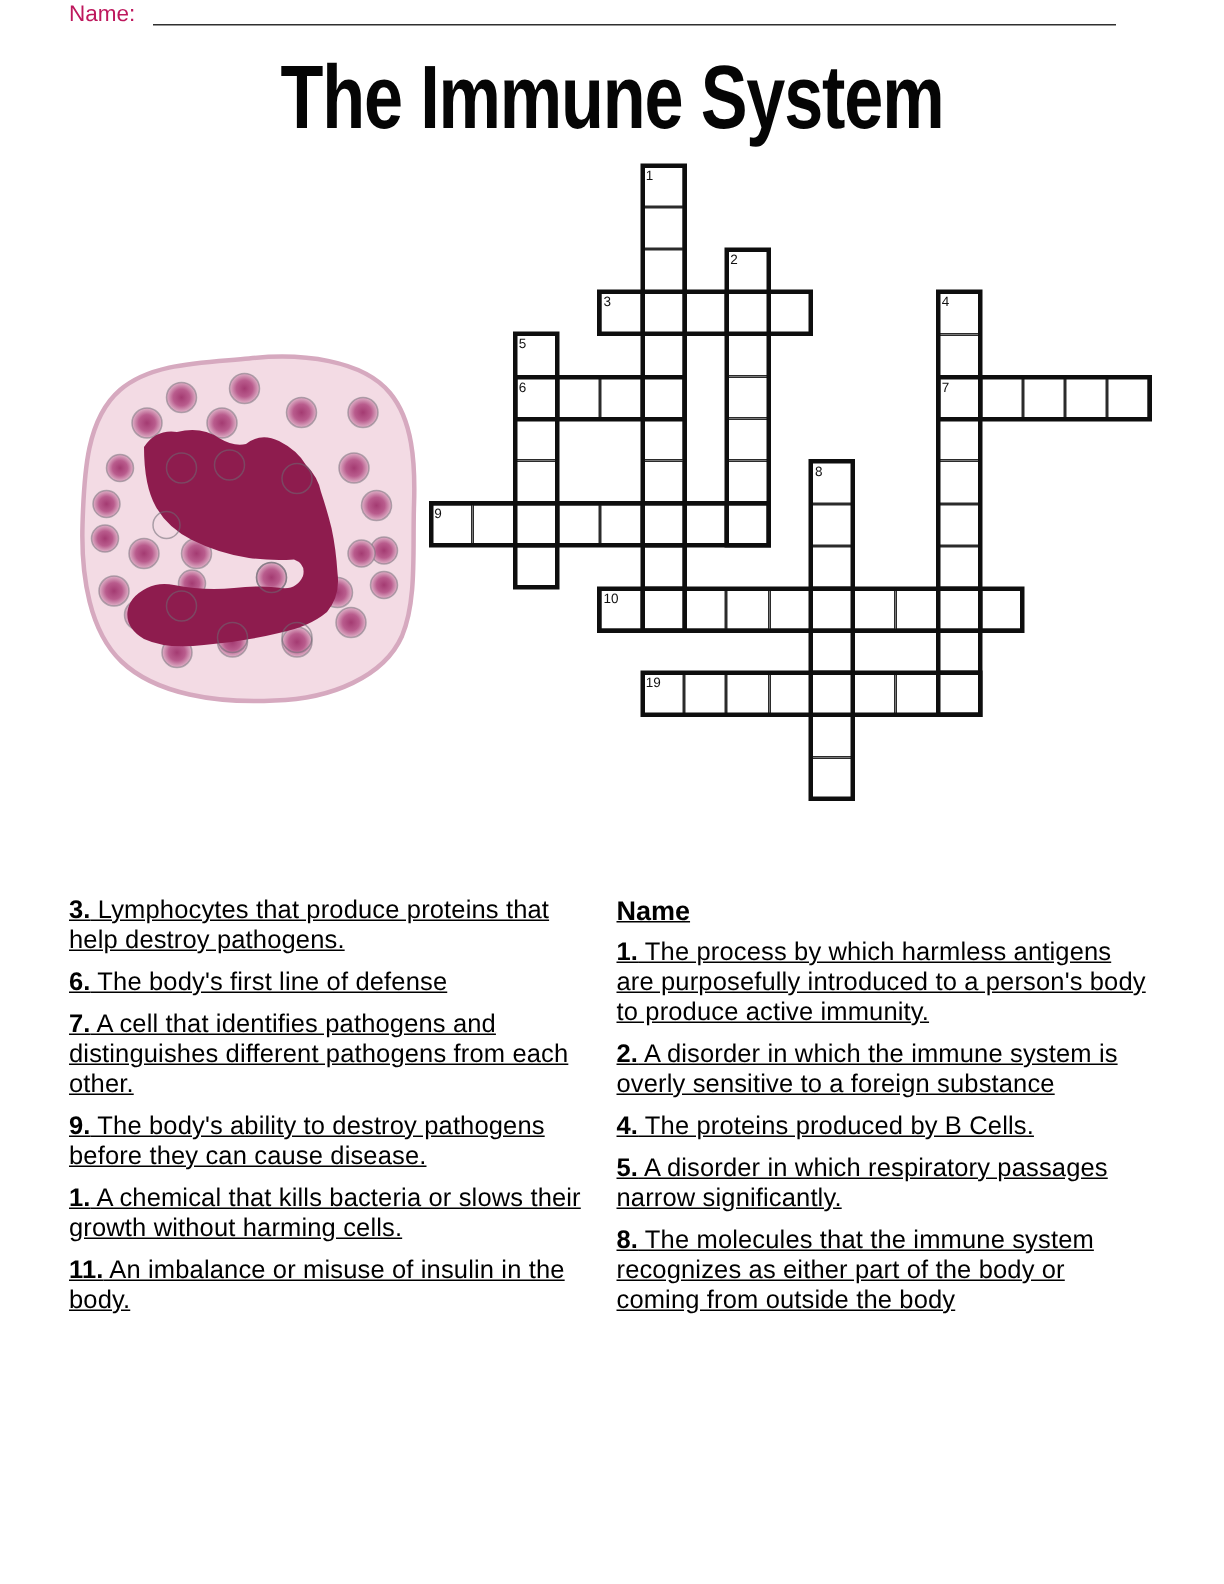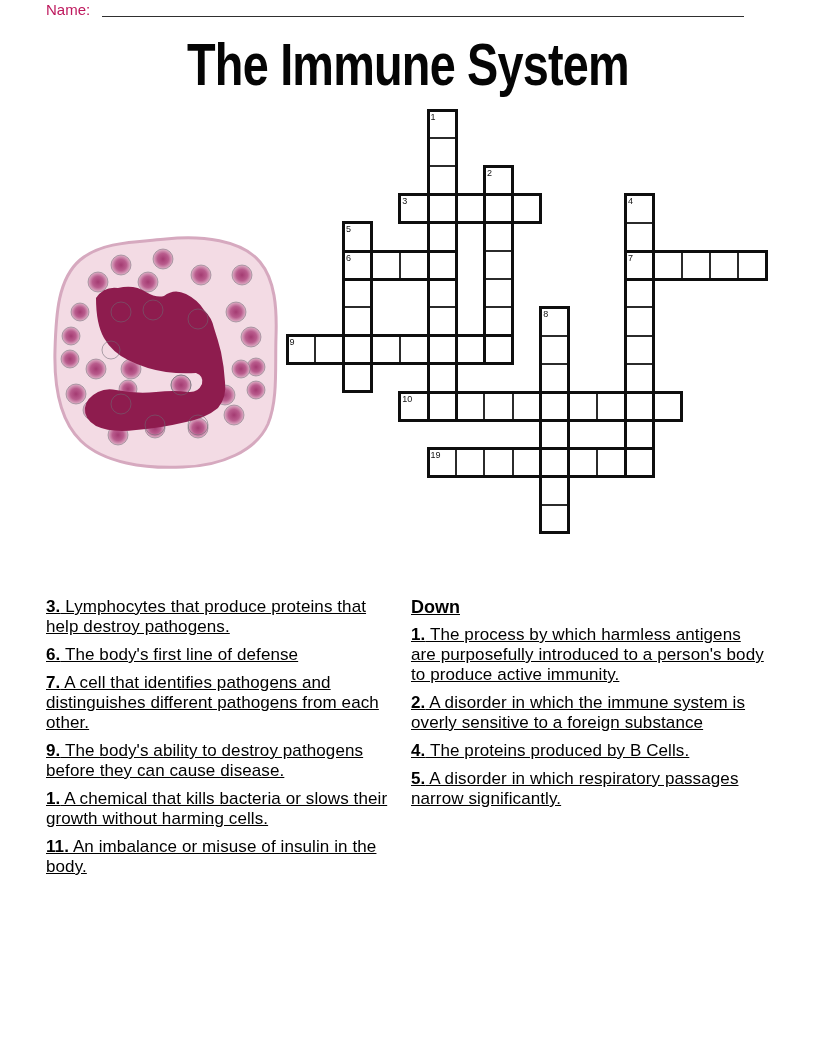--- a/index.html
+++ b/index.html
@@ -204,22 +204,23 @@
     <div id="across-list">
         <p class="clue"><span class="cnum">3.</span> Lymphocytes that produce proteins that help destroy pathogens.</p>
         <p class="clue"><span class="cnum">6.</span> The body's first line of defense</p>
         <p class="clue"><span class="cnum">7.</span> A cell that identifies pathogens and distinguishes different pathogens from each other.</p>
         <p class="clue"><span class="cnum">9.</span> The body's ability to destroy pathogens before they can cause disease.</p>
         <p class="clue"><span class="cnum">1.</span> A chemical that kills bacteria or slows their growth without harming cells.</p>
         <p class="clue"><span class="cnum">11.</span> An imbalance or misuse of insulin in the body.</p>
       </div>
   </div>
   <div class="clue-col" id="down-col">
-    <p class="clue-heading">Down</p>
+    <p class="clue-heading">Name</p>
     <div id="down-list">
         <p class="clue"><span class="cnum">1.</span> The process by which harmless antigens are purposefully introduced to a person's body to produce active immunity.</p>
         <p class="clue"><span class="cnum">2.</span> A disorder in which the immune system is overly sensitive to a foreign substance</p>
         <p class="clue"><span class="cnum">4.</span> The proteins produced by B Cells.</p>
         <p class="clue"><span class="cnum">5.</span> A disorder in which respiratory passages narrow significantly.</p>
+        <p class="clue"><span class="cnum">8.</span> The molecules that the immune system recognizes as either part of the body or coming from outside the body</p>
       </div>
   </div>
 
 </div>
 
 </body></html>

